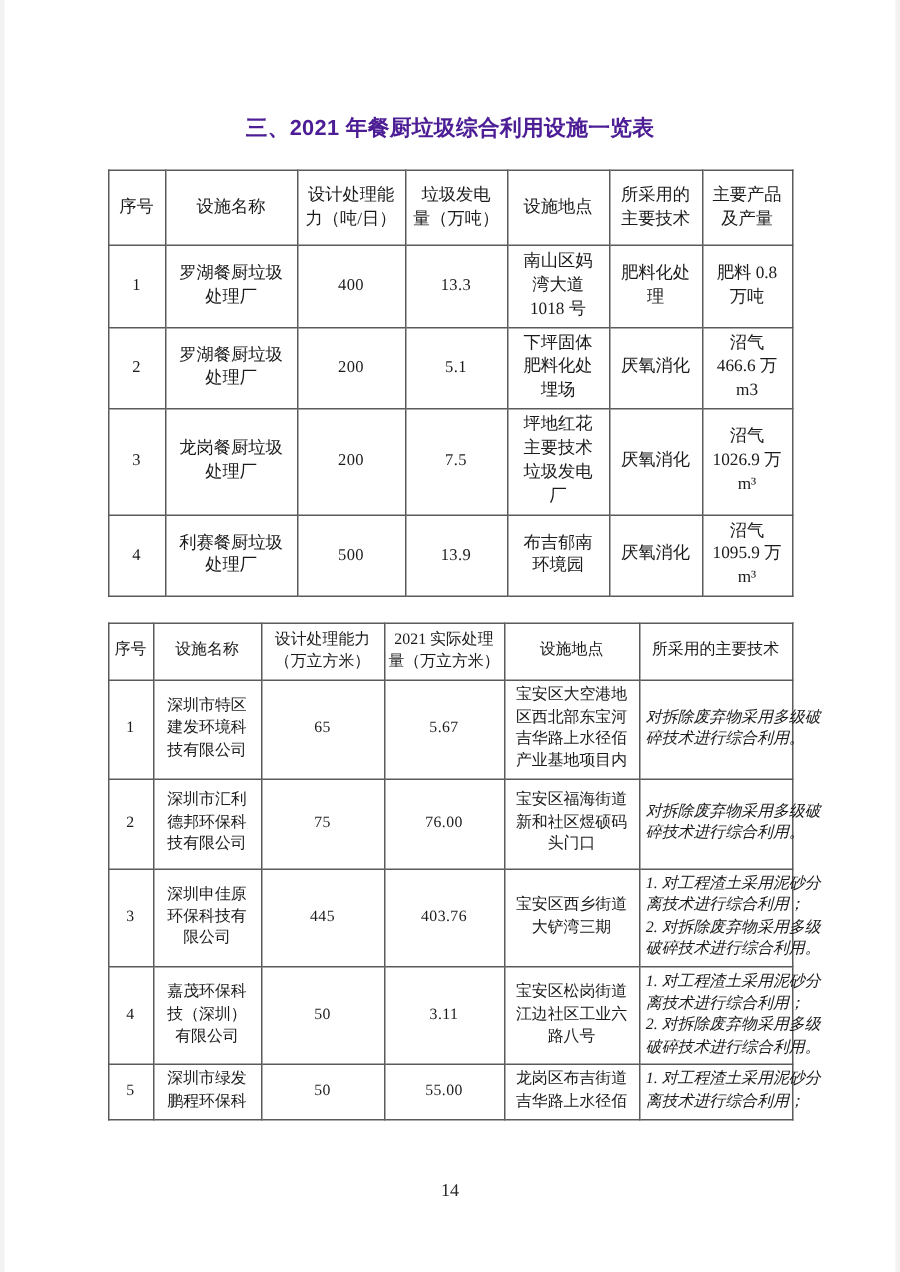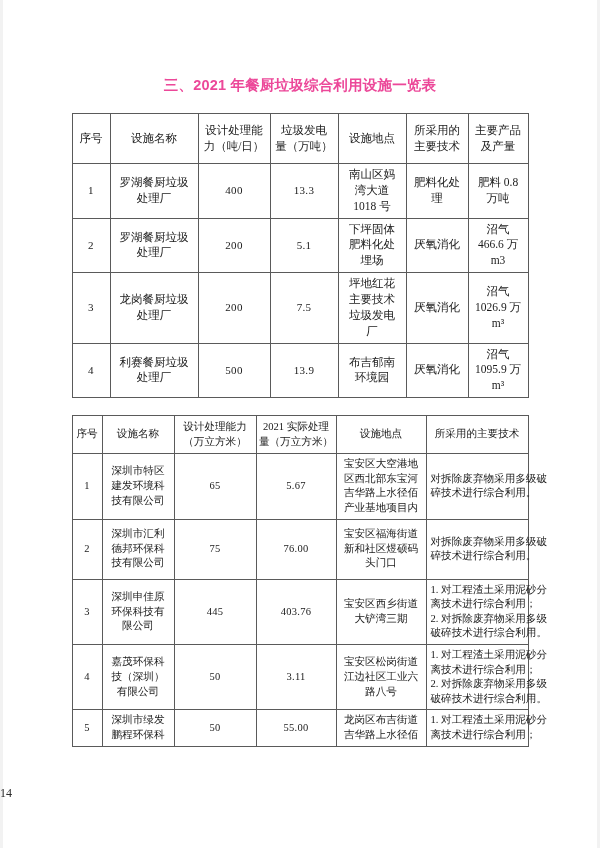--- a/index.html
+++ b/index.html
@@ -41,21 +41,21 @@
     top: 0;
     width: 500px;
   }
 
   .section-title {
     text-align: center;
     font-family: "Liberation Sans", "DejaVu Sans", sans-serif;
     font-size: 14.5px;
     font-weight: bold;
     letter-spacing: 0.2px;
-    color: #ec4899;
+    color: #4c1d95;
     white-space: nowrap;
   }
   #title-one { margin-top: 76px; }
   #title-two { margin-top: 34px; }
 
   table.doc-table {
     border-collapse: collapse;
     table-layout: fixed;
     margin: 16px auto;
     font-family: "Liberation Serif", "DejaVu Serif", serif;
@@ -95,27 +95,28 @@
     text-align: left;
     padding-left: 4px;
     padding-right: 3px;
   }
   #table-construction-waste tr { height: 60px; }
   #table-construction-waste tr.head-row { height: 38px; }
   #table-construction-waste tr.clipped-row { height: 34px; }
 
   .cellwrap { display: block; }
   .cellwrap .ln { display: block; white-space: nowrap; }
-  td.tech .ln { white-space: nowrap; }
+  td.tech .ln { white-space: nowrap; font-style: italic; }
 
   #page-number {
     position: absolute;
     left: 0;
     top: 786px;
     width: 600px;
+    text-align: center;
     font-family: "Liberation Serif", "DejaVu Serif", serif;
     font-size: 12px;
     color: #2a2a2a;
   }
 </style>
 </head>
 <body>
 
 <div class="page">
   <div class="page-edge-left"></div>

